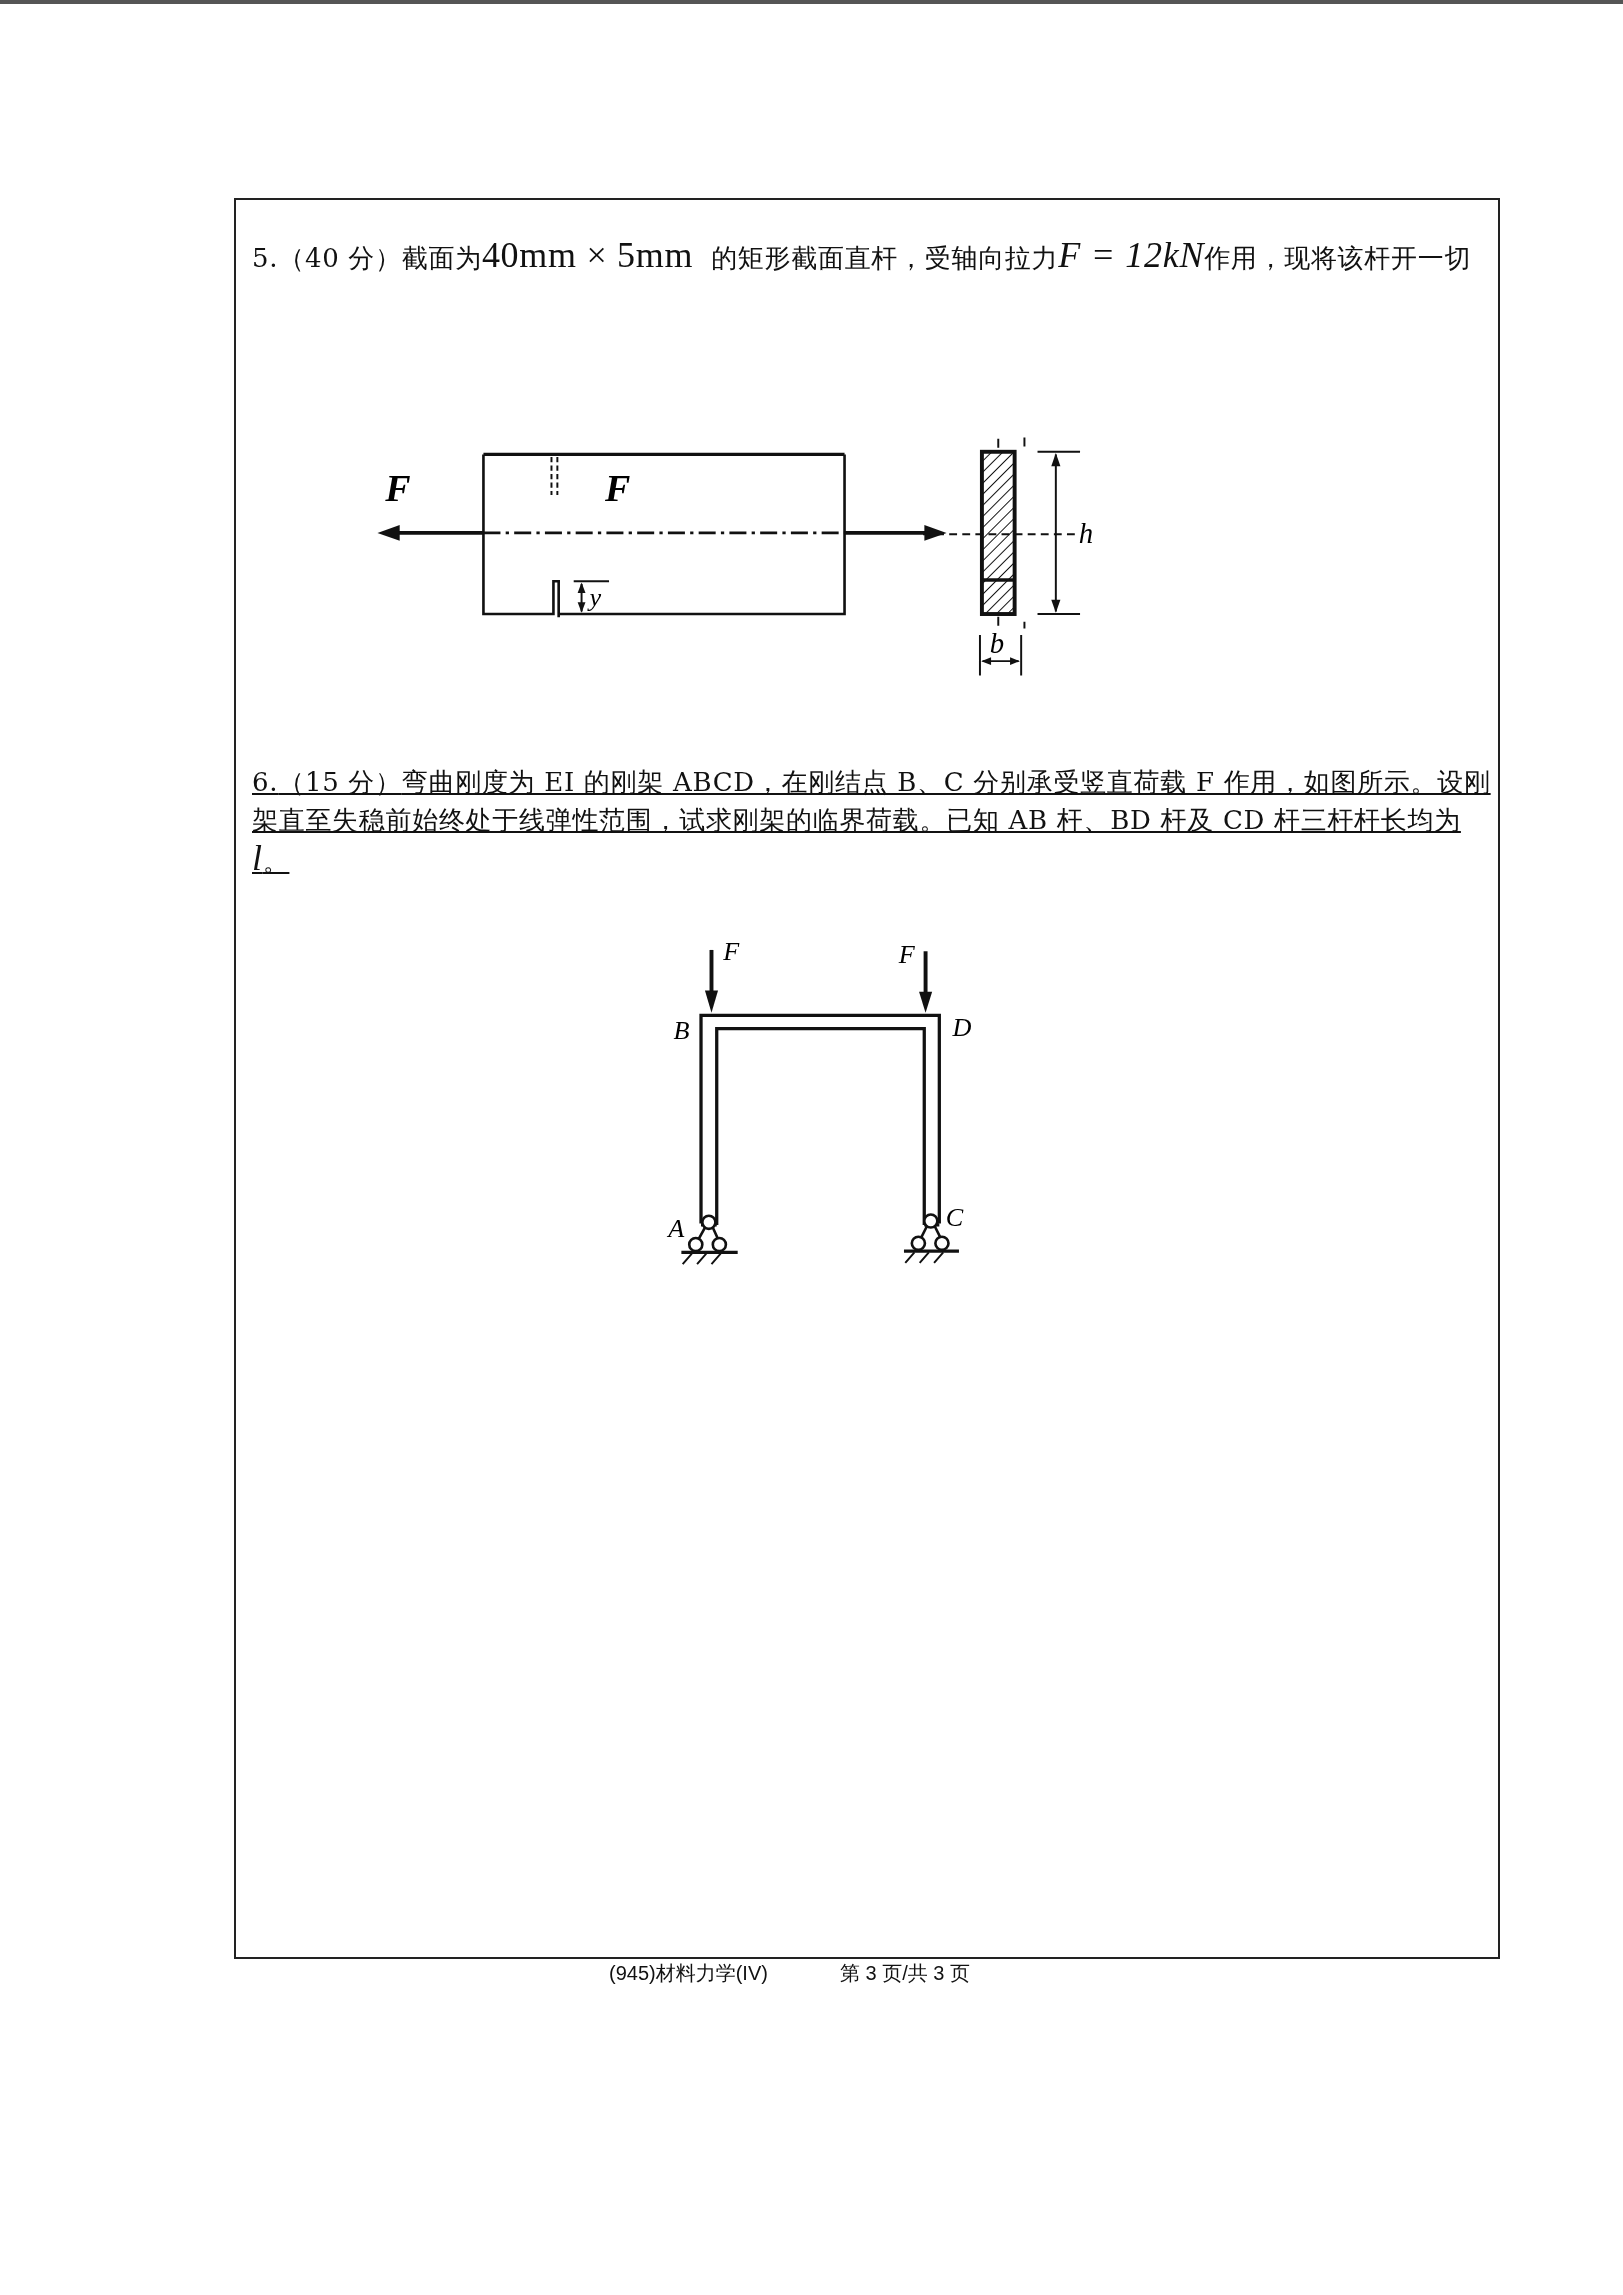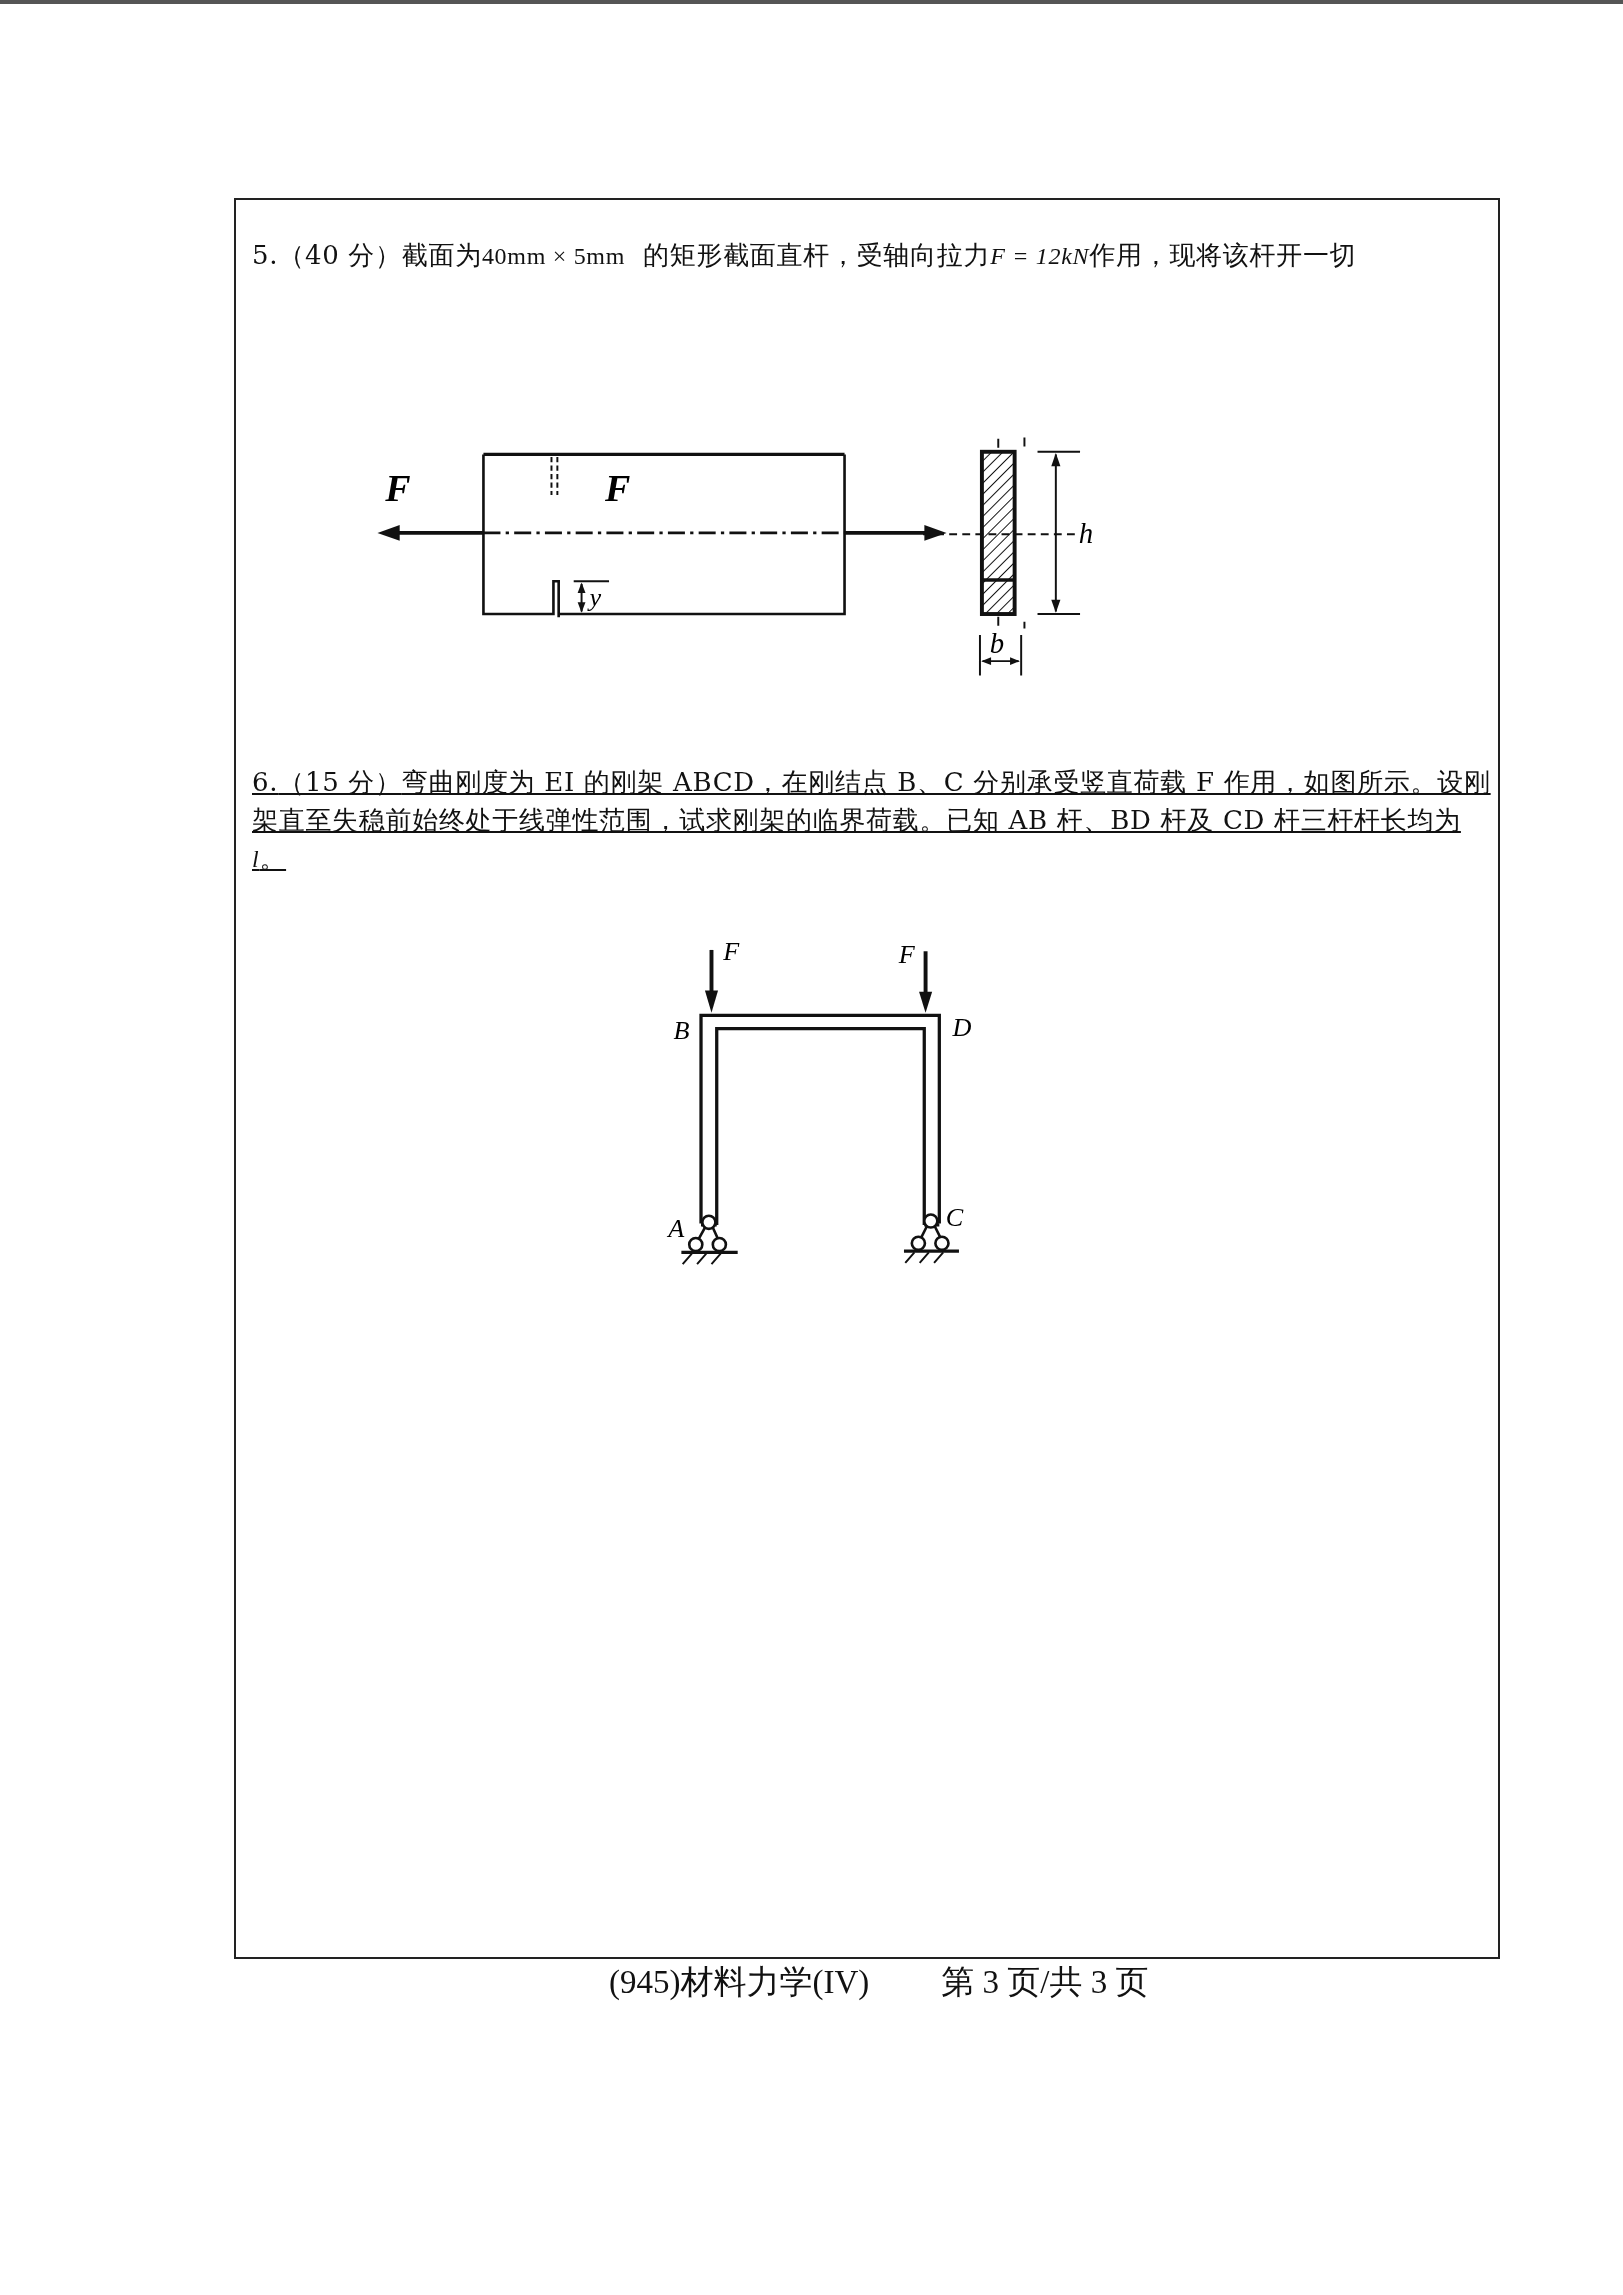--- a/index.html
+++ b/index.html
@@ -6,26 +6,26 @@
   body { width:1624px; height:2295px; position:relative; overflow:hidden;
          font-family:"DejaVu Serif", "Liberation Serif", serif; color:#111; }
   .topline { position:absolute; left:0; top:0; width:1624px; height:3.9px; background:#555; }
   .frame { position:absolute; left:234px; top:198px; width:1266px; height:1761px;
            border:2px solid #222; box-sizing:border-box; }
   .q { position:absolute; left:252px; font-size:26px; line-height:38px; letter-spacing:0.7px; width:1237px; }
   .q5 { top:236px; }
   .q6 { top:763px;text-decoration:underline; }
   .line { white-space:nowrap; }
   .indent { padding-left:82px; }
-  .math { font-family:"Liberation Serif", "DejaVu Serif", serif; font-size:24px; }
+  .math { font-family:"Liberation Serif", "DejaVu Serif", serif; font-size:36px; }
   .ital { font-style:italic; }
   .fig { position:absolute; }
   .fig1 { left:367px; top:432px; width:785px; height:262px; }
   .fig2 { left:655px; top:929px; width:367px; height:419px; }
-  .footer { position:absolute; left:609px; top:1960px; font-size:33px; white-space:nowrap; font-family:Liberation Serif, serif; }
+  .footer { position:absolute; left:609px; top:1960px; font-size:20px; white-space:nowrap; font-family:Liberation Sans, sans-serif; }
   .footer .pg { margin-left:72px; }
   svg text { font-family:"Liberation Serif", "DejaVu Serif", serif; font-style:italic; }
 </style>
 </head>
 <body>
 
 <div class="topline"></div>
 <div class="frame"></div>
 
 <div class="q q5">

